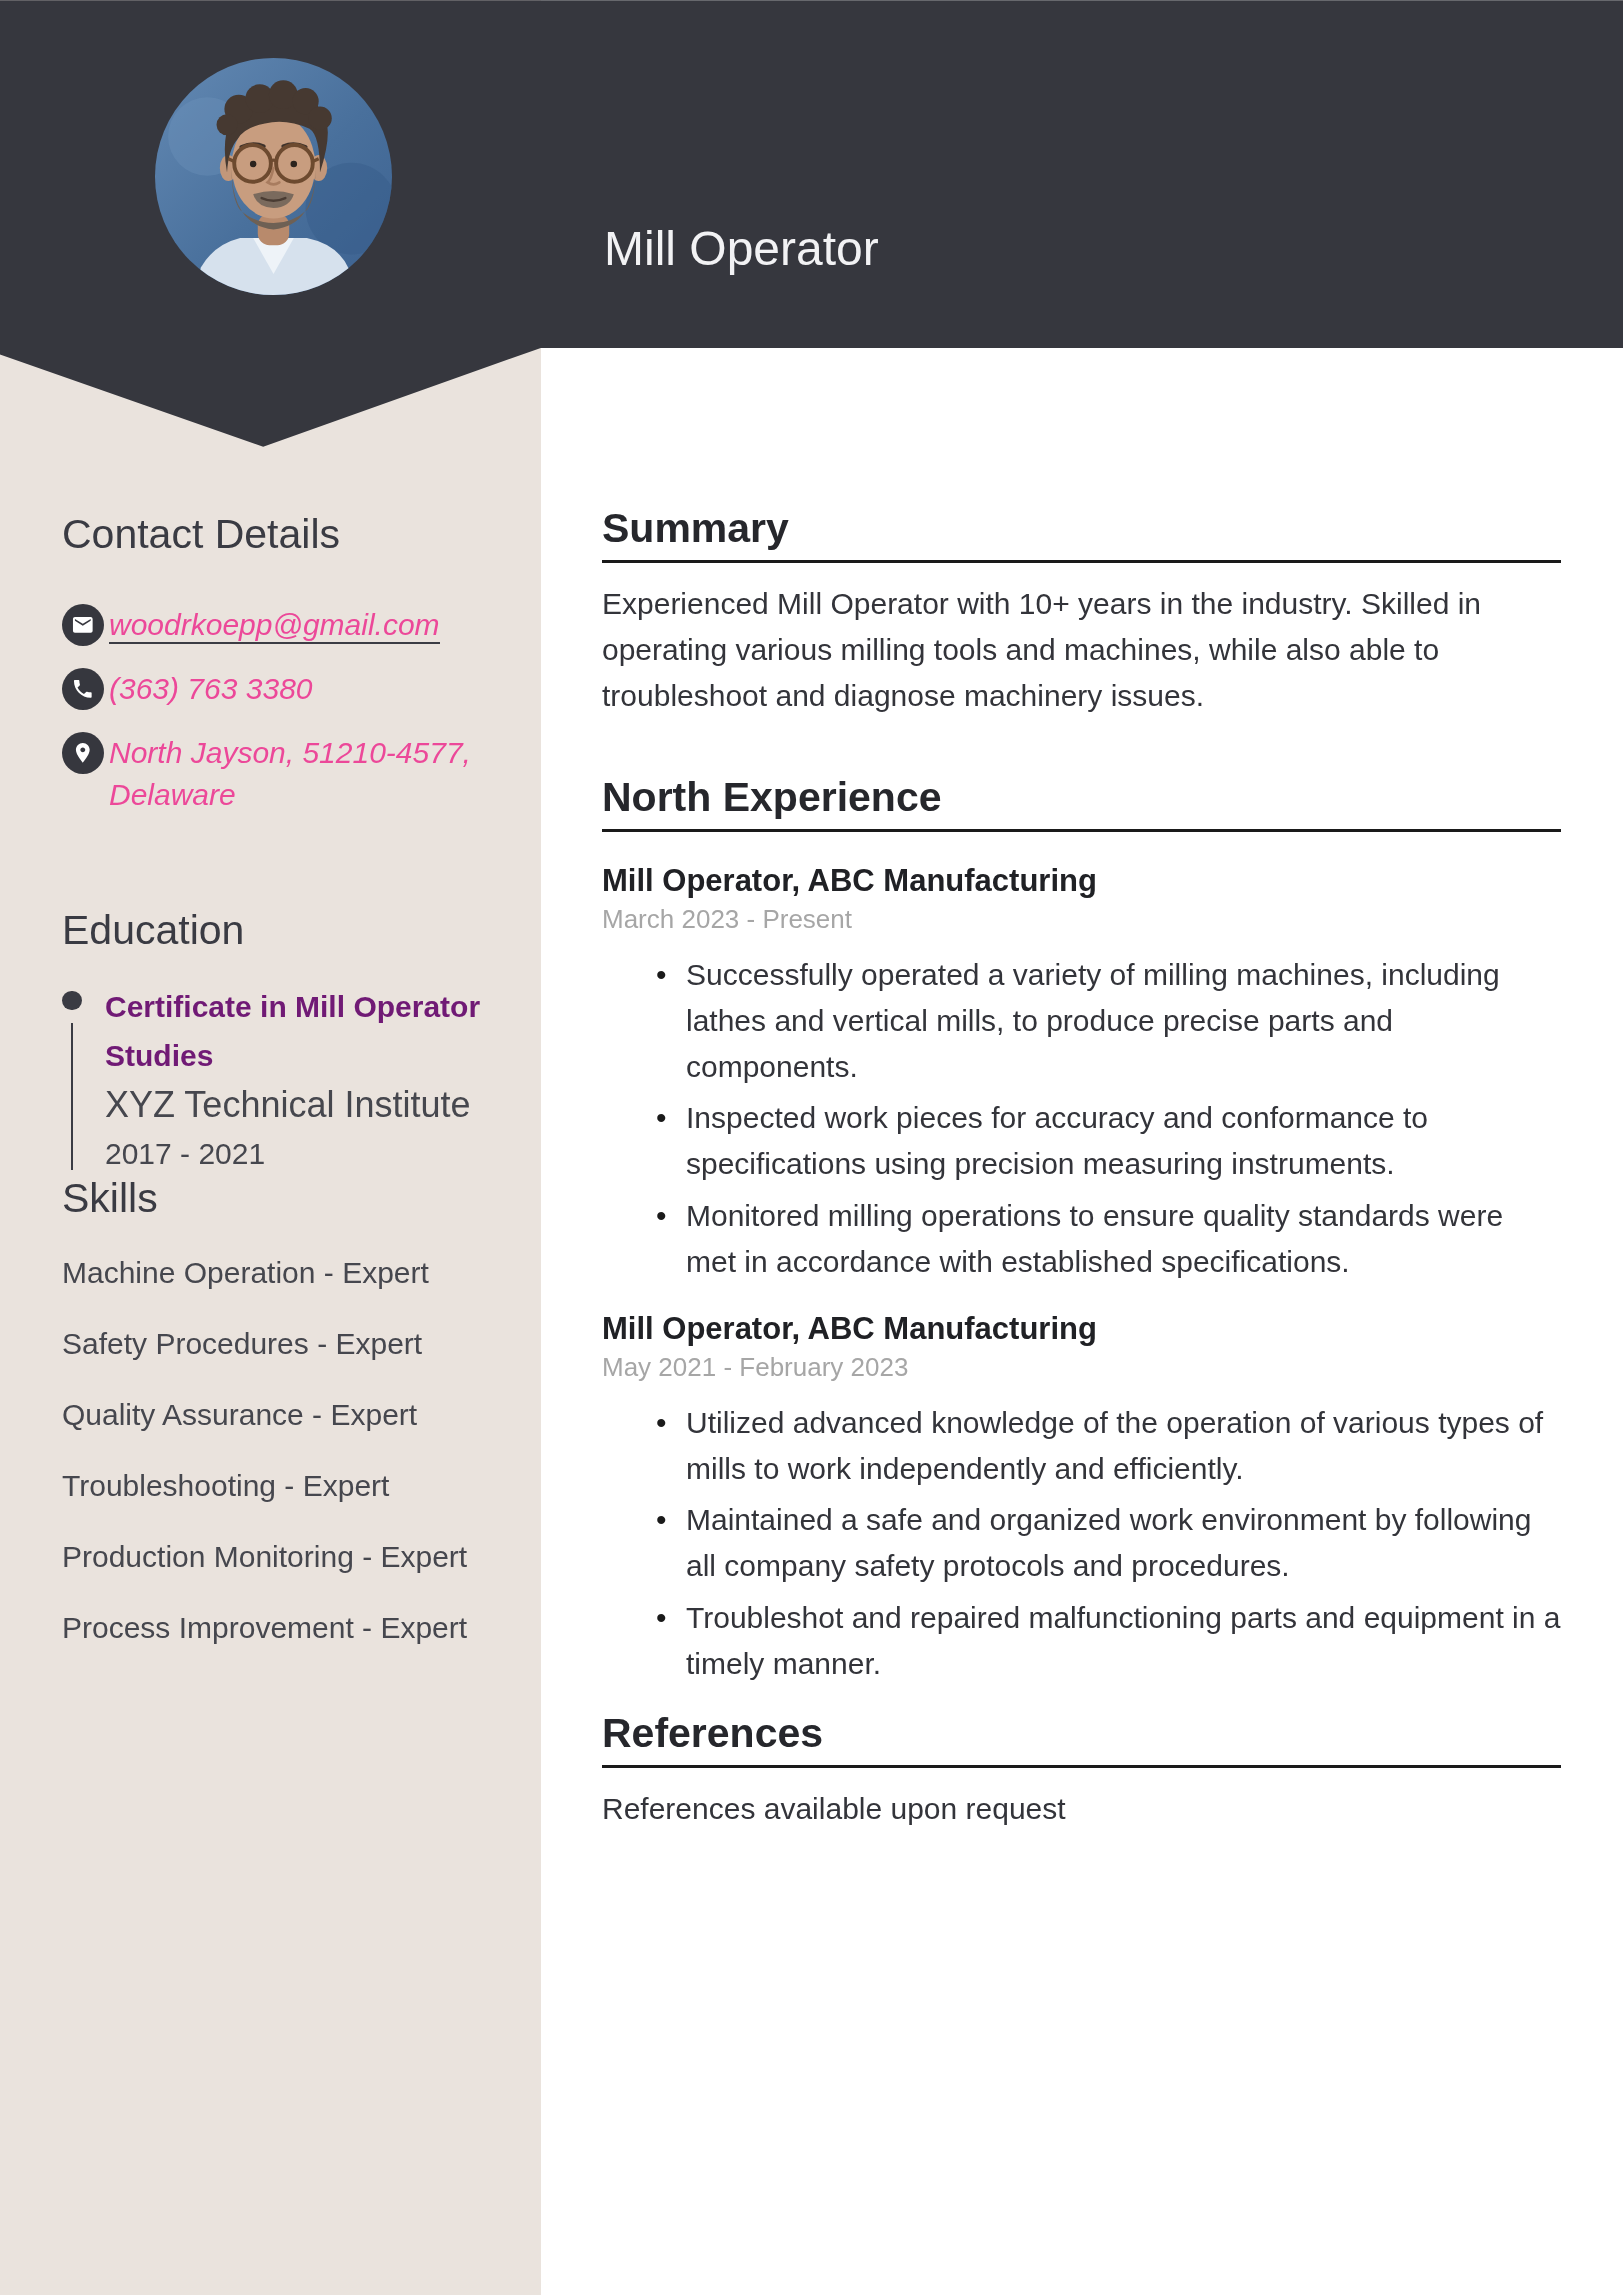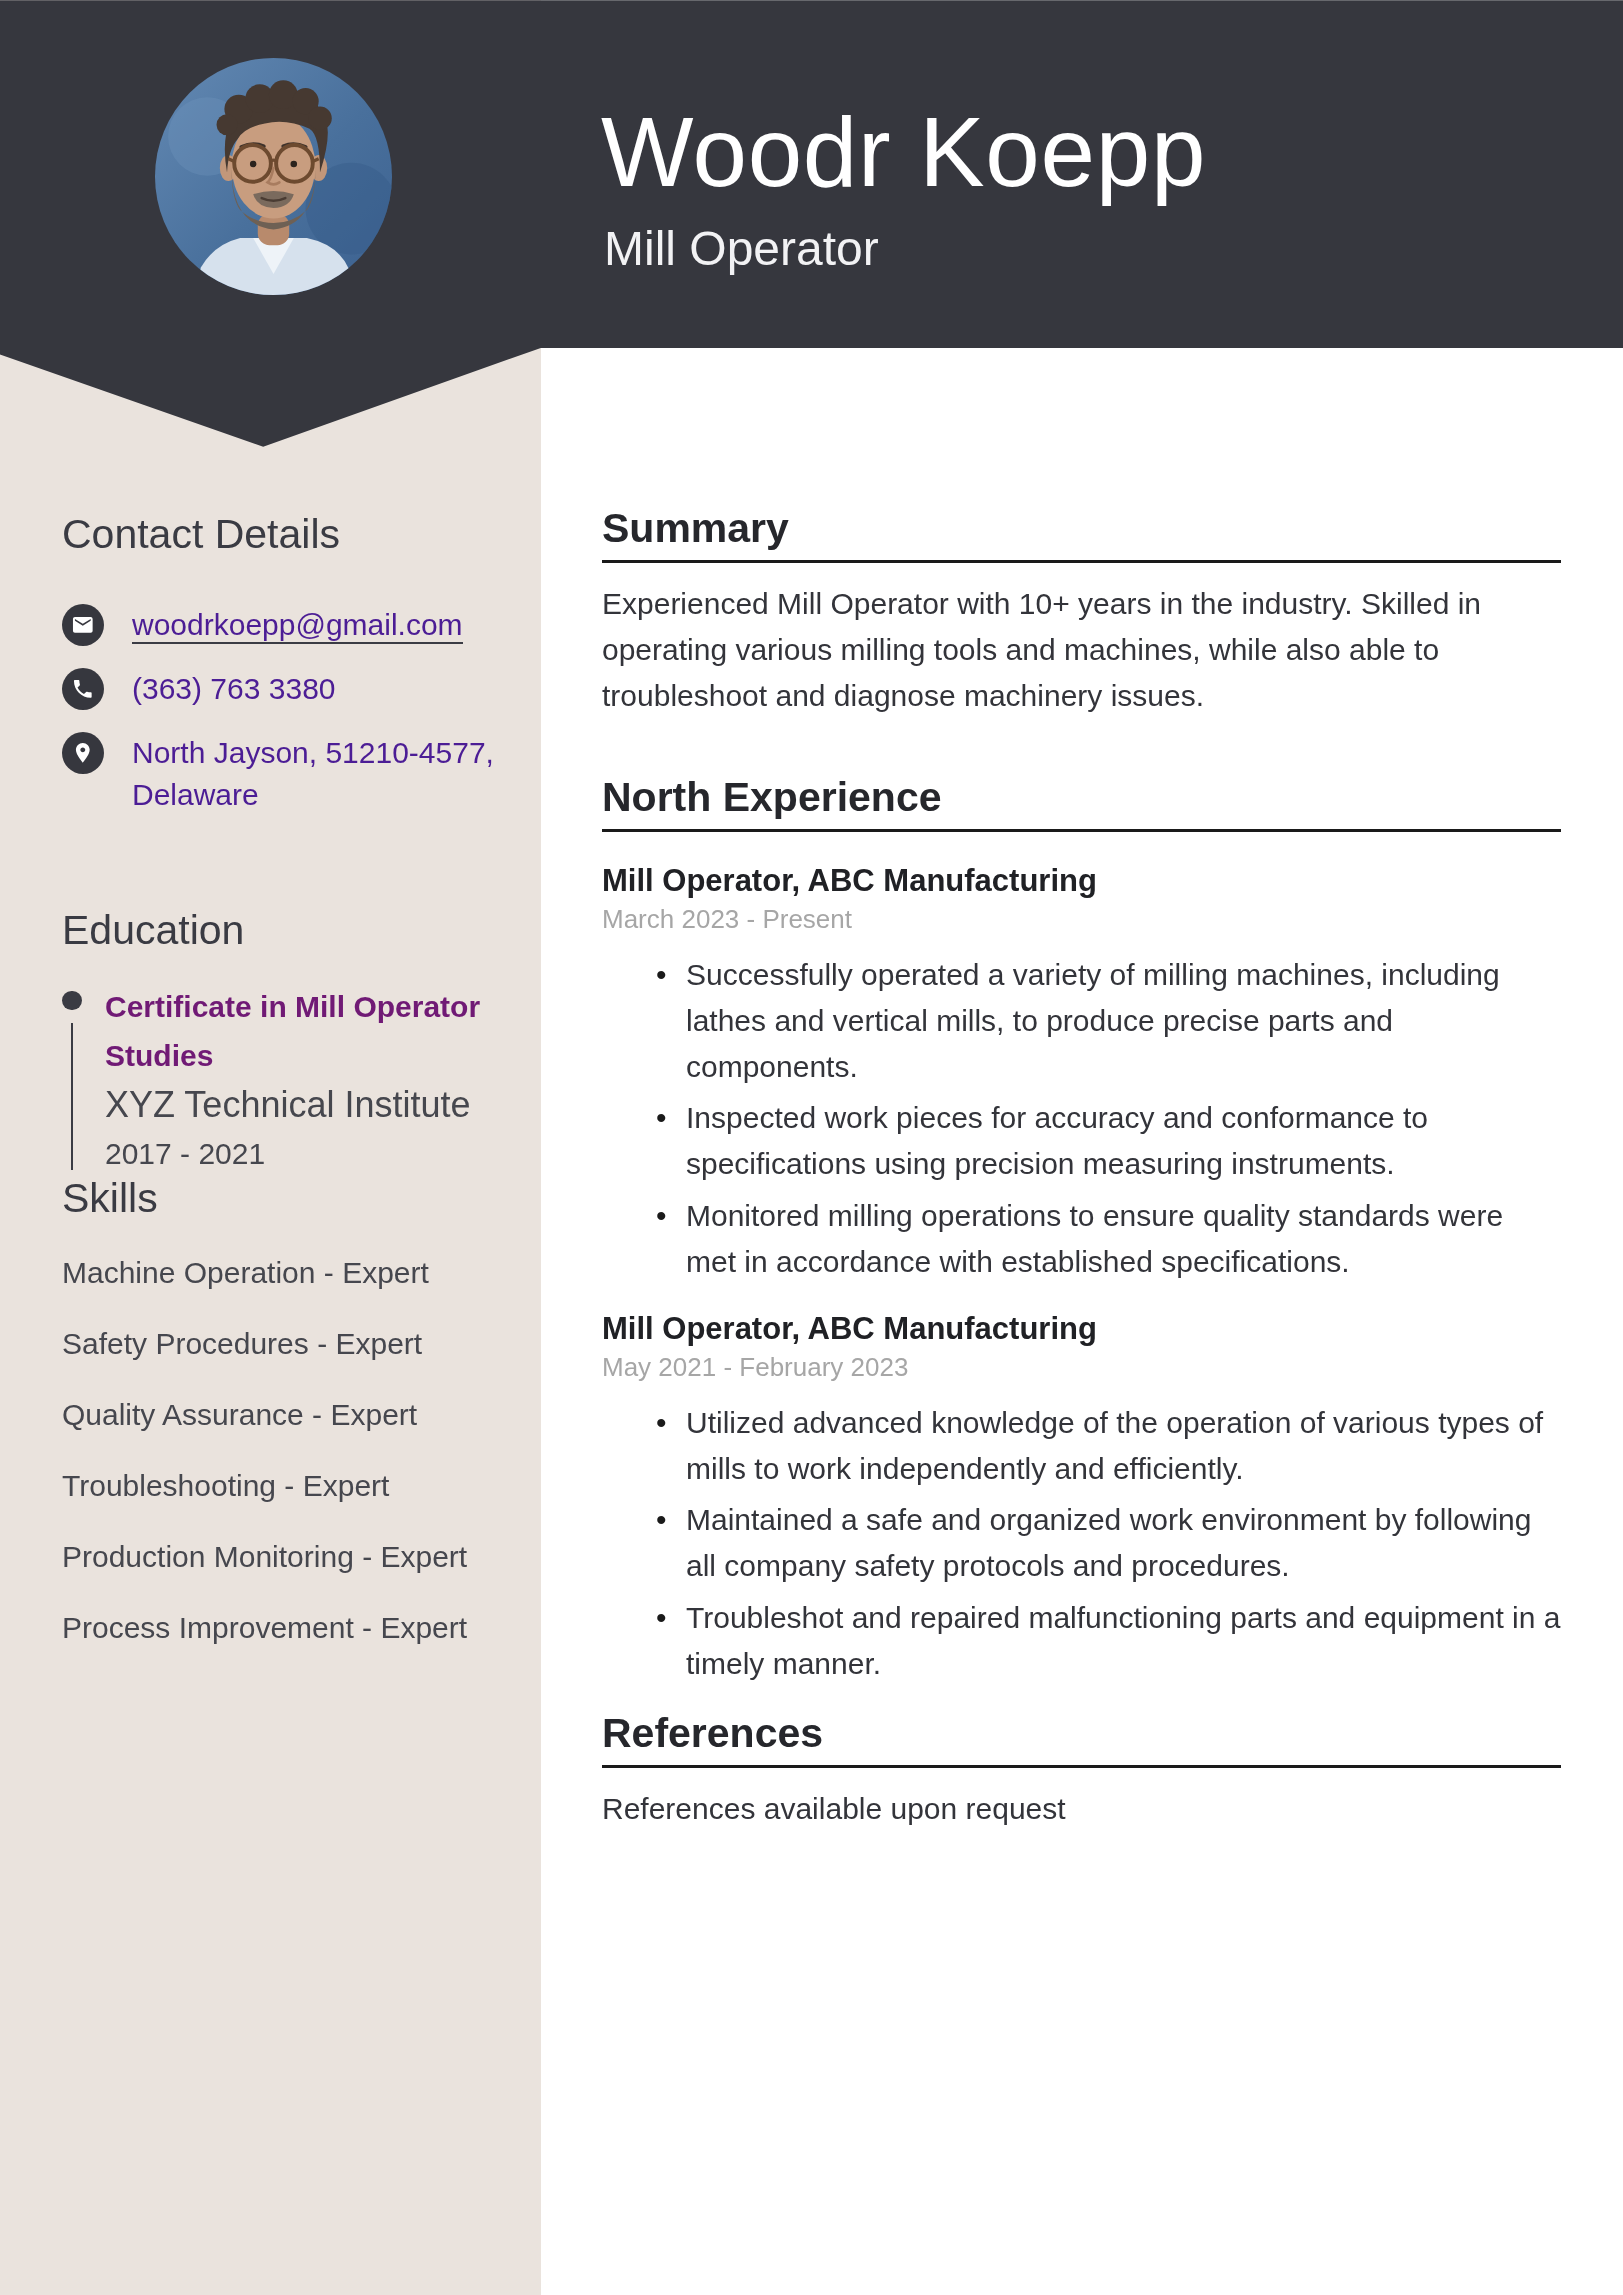--- a/index.html
+++ b/index.html
@@ -32,21 +32,21 @@
   .side-heading{font-size:41px;font-weight:400;color:#3A3B43;line-height:1.15;}
   #contact-section{top:511px;}
   #contact-list{margin-top:46px;}
   .contact-row{display:flex;align-items:flex-start;margin-bottom:22px;}
   .icon-circle{
     flex:0 0 42px;width:42px;height:42px;border-radius:50%;
     background:#36373E;display:flex;align-items:center;justify-content:center;
   }
   .icon-circle svg{width:23.6px;height:23.6px;fill:#FFFFFF;}
   .contact-text{
-    margin-left:28px;font-size:30px;line-height:42px;color:#4c1d95;
+    margin-left:5px;font-size:30px;line-height:42px;color:#ec4899;font-style:italic;
   }
   .email-link{border-bottom:2px solid #3B3C44;padding-bottom:1.3px;}
   #education-section{top:907px;}
   .edu-entry{position:relative;margin-top:27.5px;padding-left:43px;width:393px;}
   .timeline-dot{
     position:absolute;left:0;top:9.2px;width:19.6px;height:19.6px;border-radius:50%;
     background:#3A3B43;
   }
   .timeline-line{
     position:absolute;left:8.5px;top:41px;width:2.6px;height:147px;
@@ -141,21 +141,20 @@
       <circle cx="149" cy="161" r="28" fill="none" stroke="#6d4a2f" stroke-width="6"></circle>
       <circle cx="213" cy="161" r="28" fill="none" stroke="#6d4a2f" stroke-width="6"></circle>
       <path d="M177 158 Q181 154 185 158" stroke="#6d4a2f" stroke-width="5" fill="none"></path>
       <path d="M121 158 L112 154" stroke="#6d4a2f" stroke-width="5"></path>
       <path d="M241 158 L250 154" stroke="#6d4a2f" stroke-width="5"></path>
 
       <path d="M181 168 Q177 186 172 190 Q181 196 190 190" stroke="#a87c5f" stroke-width="4" fill="none" stroke-linecap="round"></path>
     </g>
   </svg>
 
-  <div id="name">Woodr Koepp</div>
   <div id="job-title-header">Mill Operator</div>
 
   <div class="side-section" id="contact-section">
     <div class="side-heading">Contact Details</div>
     <div id="contact-list">
 
       <div class="contact-row">
         <div class="icon-circle">
           <svg viewBox="0 0 24 24">
               <path d="M20 4H4c-1.1 0-2 .9-2 2v12c0 1.1.9 2 2 2h16c1.1 0 2-.9 2-2V6c0-1.1-.9-2-2-2zm0 4l-8 5-8-5V6l8 5 8-5v2z"></path>

